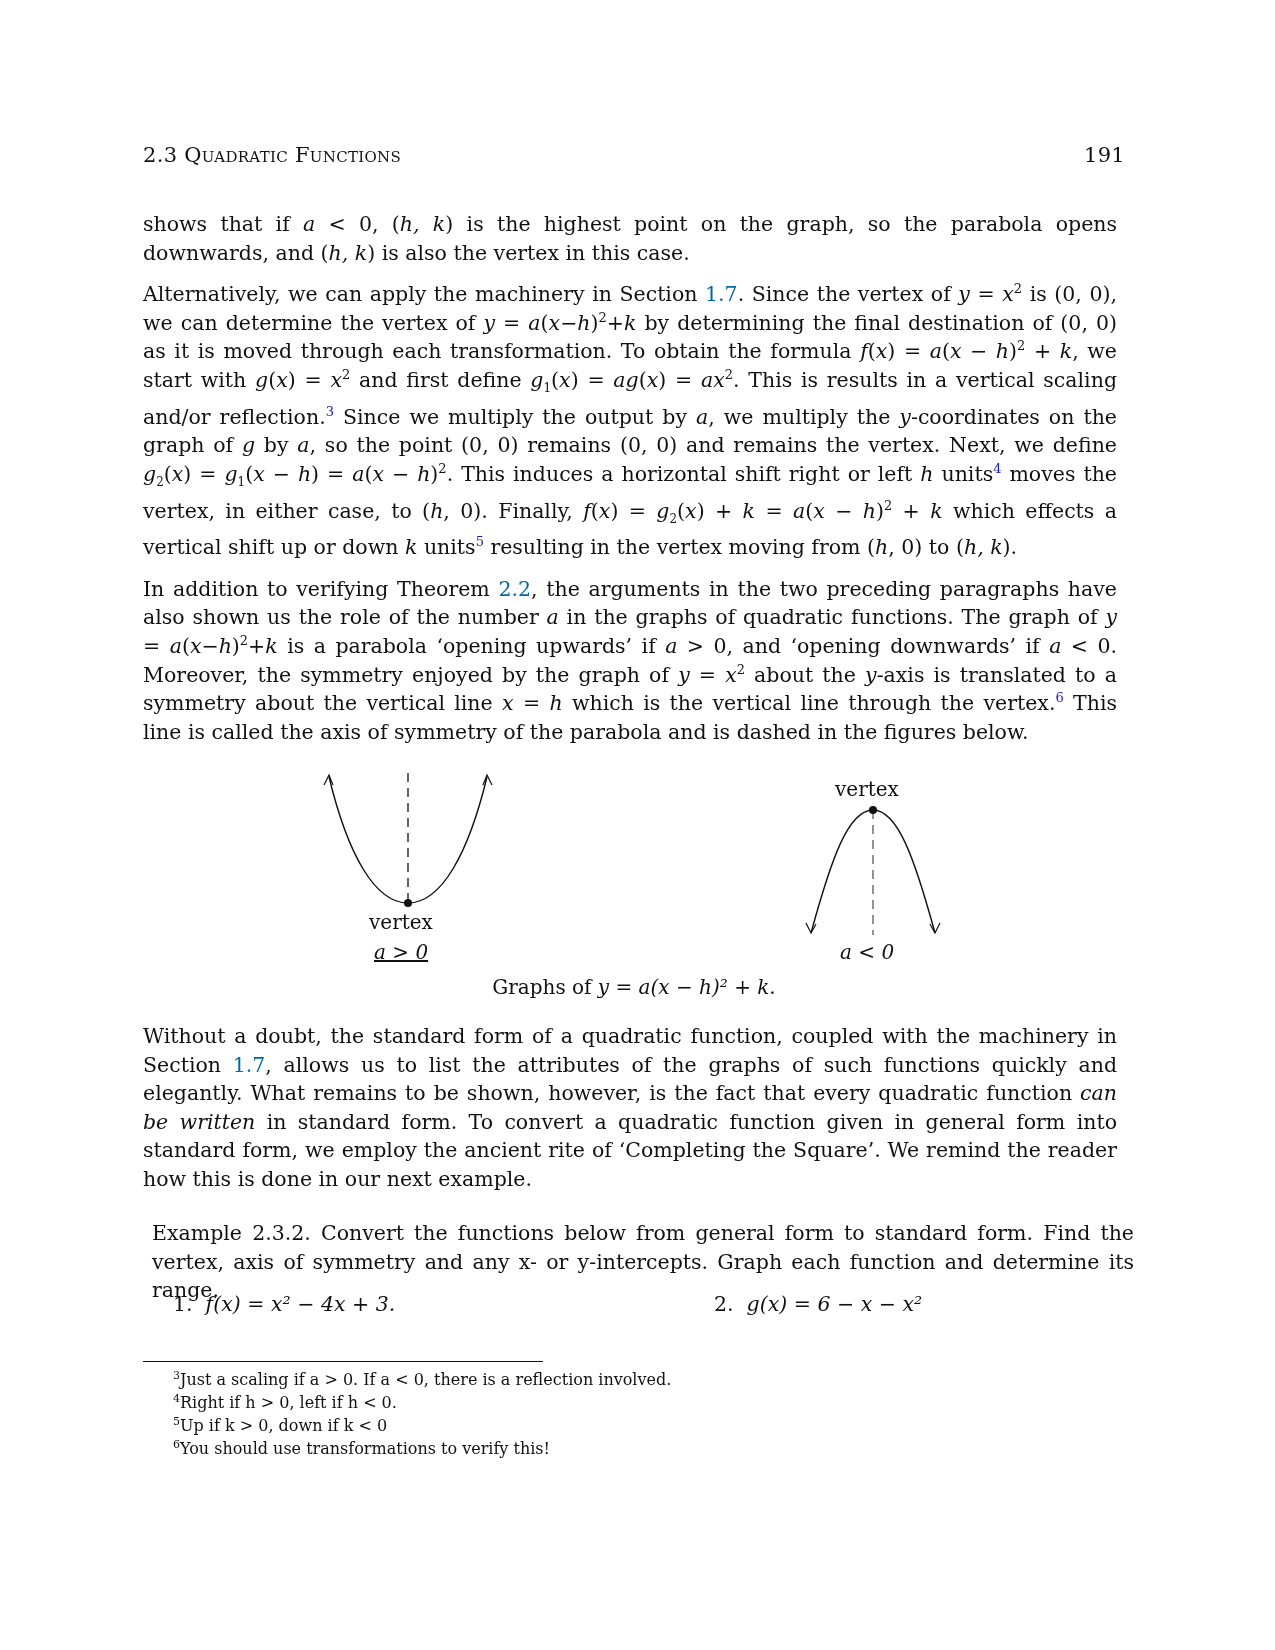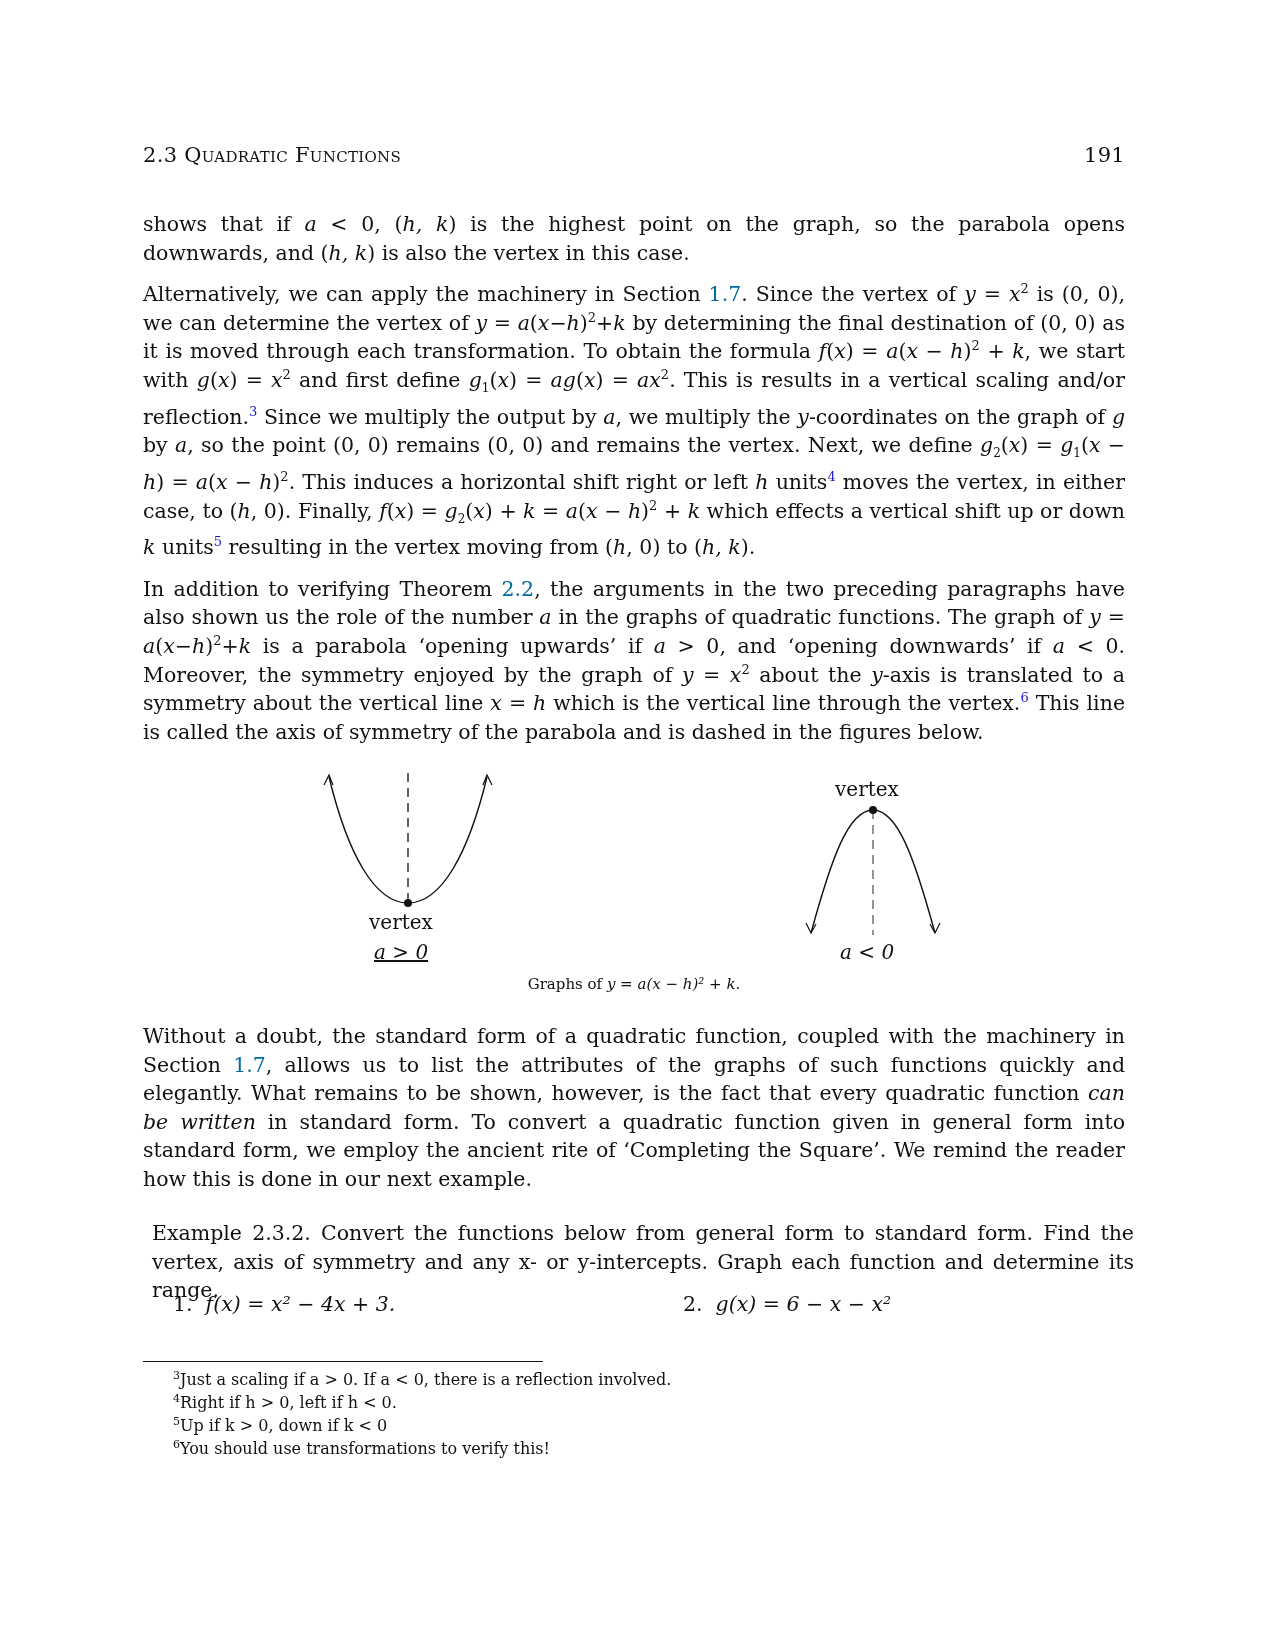--- a/index.html
+++ b/index.html
@@ -10,34 +10,34 @@
   }
   .page { position: absolute; left: 143px; top: 0; width: 982px; }
   .run-head {
     position: absolute; top: 143px; left: 0; width: 982px;
     display: flex; justify-content: space-between;
     font-size: 21px; letter-spacing: 0.3px;
   }
   .sc { font-variant: small-caps; }
   .body { position: absolute; top: 210px; left: 0; width: 982px; }
   p.para {
-    margin: 0 0 13px 0; font-size: 20.5px; line-height: 28.6px;
+    margin: 0 8px 13px 0; font-size: 20.5px; line-height: 28.6px;
     text-align: justify; hyphens: none;
   }
   .m { font-style: italic; font-family: "DejaVu Serif", "Liberation Serif", serif; }
   .ref { color: #0369a1; }
   sup { font-size: 13px; line-height: 0; vertical-align: 8px; }
   sup.ref { color: #1a1acc; }
   b { font-weight: normal; }
   .figure { position: absolute; top: 765px; left: 0; width: 982px; height: 250px; }
   .figure svg { position: absolute; left: 0; top: 0; }
   .fig-label { position: absolute; font-size: 20px; }
   .caption {
     position: absolute; top: 975px; left: 0; width: 982px; text-align: center;
-    font-size: 15px;
+    font-size: 20px;
   }
   .body2 { position: absolute; top: 1022px; left: 0; width: 982px; }
   .example { position: absolute; top: 1219px; left: 9px; width: 982px; }
   .example p { margin: 0; font-size: 20.5px; line-height: 28.6px; text-align: justify; }
   .ex-list { position: absolute; top: 1292px; left: 0; width: 982px; font-size: 20.5px; }
   .ex-item { position: absolute; white-space: nowrap; }
   .fn-rule { position: absolute; top: 1361px; left: 0; width: 400px; border-top: 1px solid #111; }
   .footnotes { position: absolute; top: 1368px; left: 30px; font-size: 16px; line-height: 23px; }
   .fn sup { font-size: 11px; vertical-align: 6px; }
 </style>
@@ -89,21 +89,21 @@
 
   <div class="example">
     <p><b>Example 2.3.2.</b><span> Convert the functions below from general form to standard form. Find the vertex, axis of symmetry and any x- or y-intercepts. Graph each function and determine its range.</span></p>
   </div>
 
   <div class="ex-list">
     <div class="ex-item" style="left:30px;">
       <span>1.</span>&nbsp;
       <span class="m">f(x) = x² − 4x + 3.</span>
     </div>
-    <div class="ex-item" style="left:540px;text-align:center;">
+    <div class="ex-item" style="left:571px;text-align:center;">
       <span>2.</span>&nbsp;
       <span class="m">g(x) = 6 − x − x²</span>
     </div>
   </div>
 
   <div class="fn-rule"></div>
   <div class="footnotes">
     <div class="fn"><sup>3</sup><span>Just a scaling if a &gt; 0. If a &lt; 0, there is a reflection involved.</span></div>
     <div class="fn"><sup>4</sup><span>Right if h &gt; 0, left if h &lt; 0.</span></div>
     <div class="fn"><sup>5</sup><span>Up if k &gt; 0, down if k &lt; 0</span></div>

